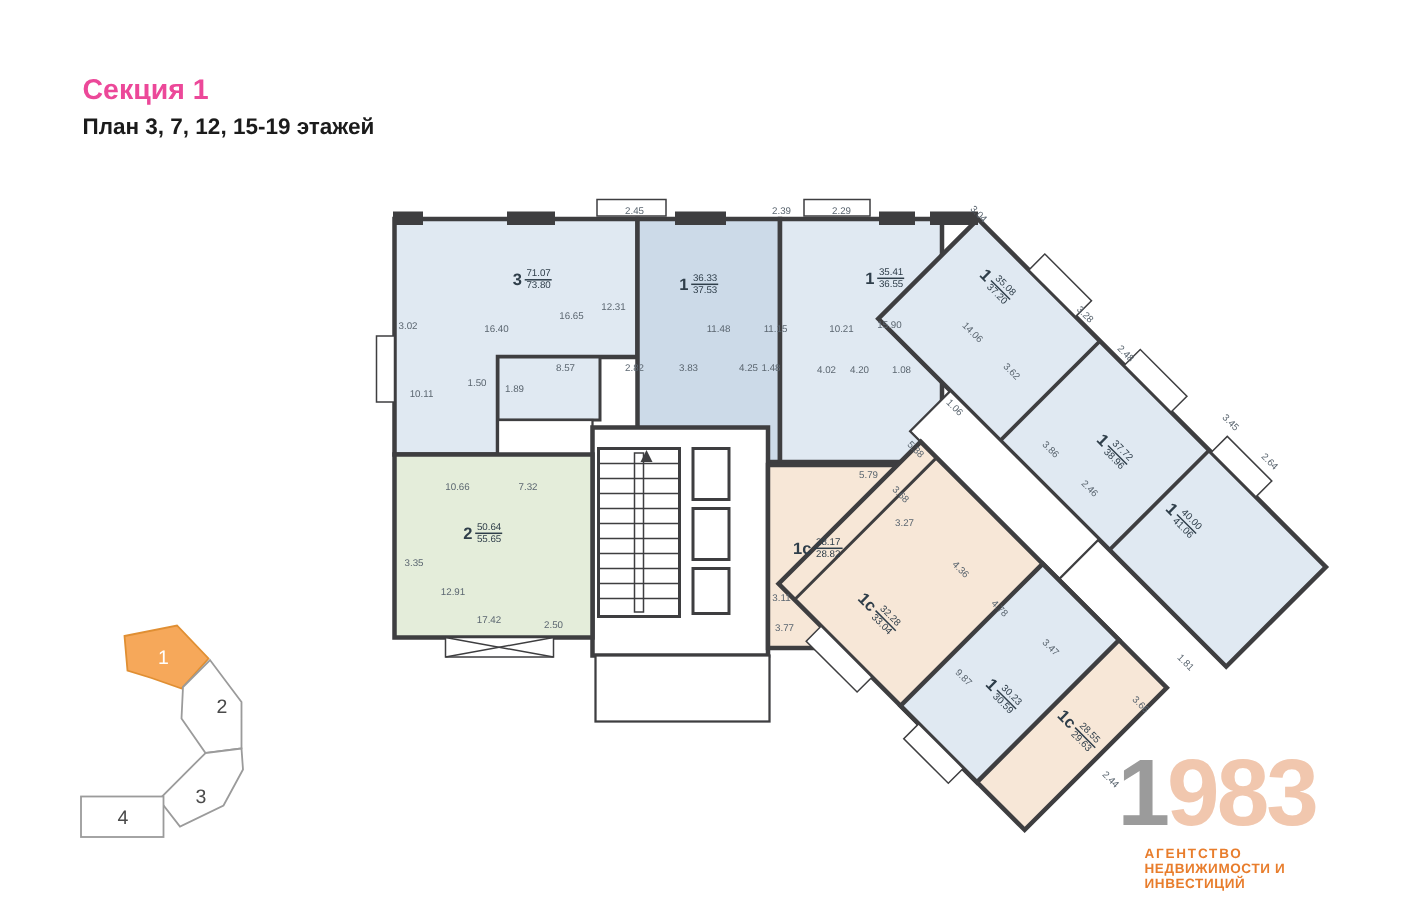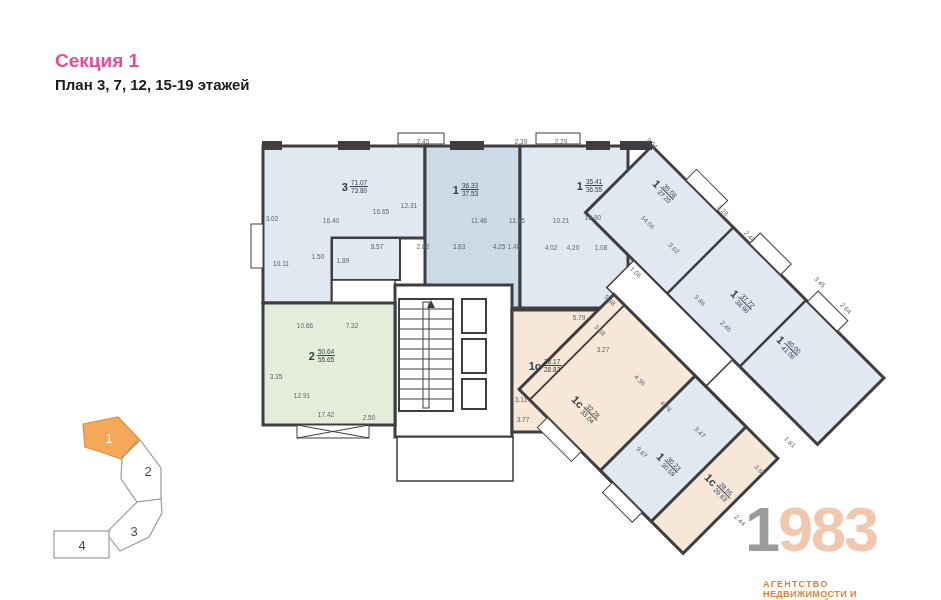--- a/index.html
+++ b/index.html
@@ -25,21 +25,21 @@
        transform:translate(-50%,-50%);}
   .dim.rot{transform:translate(-50%,-50%) rotate(45deg);}
   
   .key-num{position:absolute;font-size:13px;color:#4a4a4a;transform:translate(-50%,-50%);}
   .key-num.active{color:#fff;}
   
   .logo{position:absolute;left:745px;top:498px;width:170px;}
   .logo .year{font-size:63px;font-weight:bold;letter-spacing:-2px;line-height:1.0;}
   .logo .y1{color:#9b9b9b;}
   .logo .y983{color:#f1c7ae;text-align:center;}
-  .logo .l1{font-size:9px;font-weight:bold;color:#e87d2c;letter-spacing:1.2px;margin-top:18px;margin-left:18px;}
+  .logo .l1{font-size:9px;font-weight:bold;color:#e87d2c;letter-spacing:1.2px;margin-top:3px;margin-left:18px;}
   .logo .l2{font-size:9px;font-weight:bold;color:#e87d2c;letter-spacing:0.4px;margin-left:18px;}
 </style>
 </head>
 <body>
 
 <div id="page">
 
   <div class="hdr">
     <div class="t2">Секция 1</div>
     <div class="t3">План 3, 7, 12, 15-19 этажей</div>

